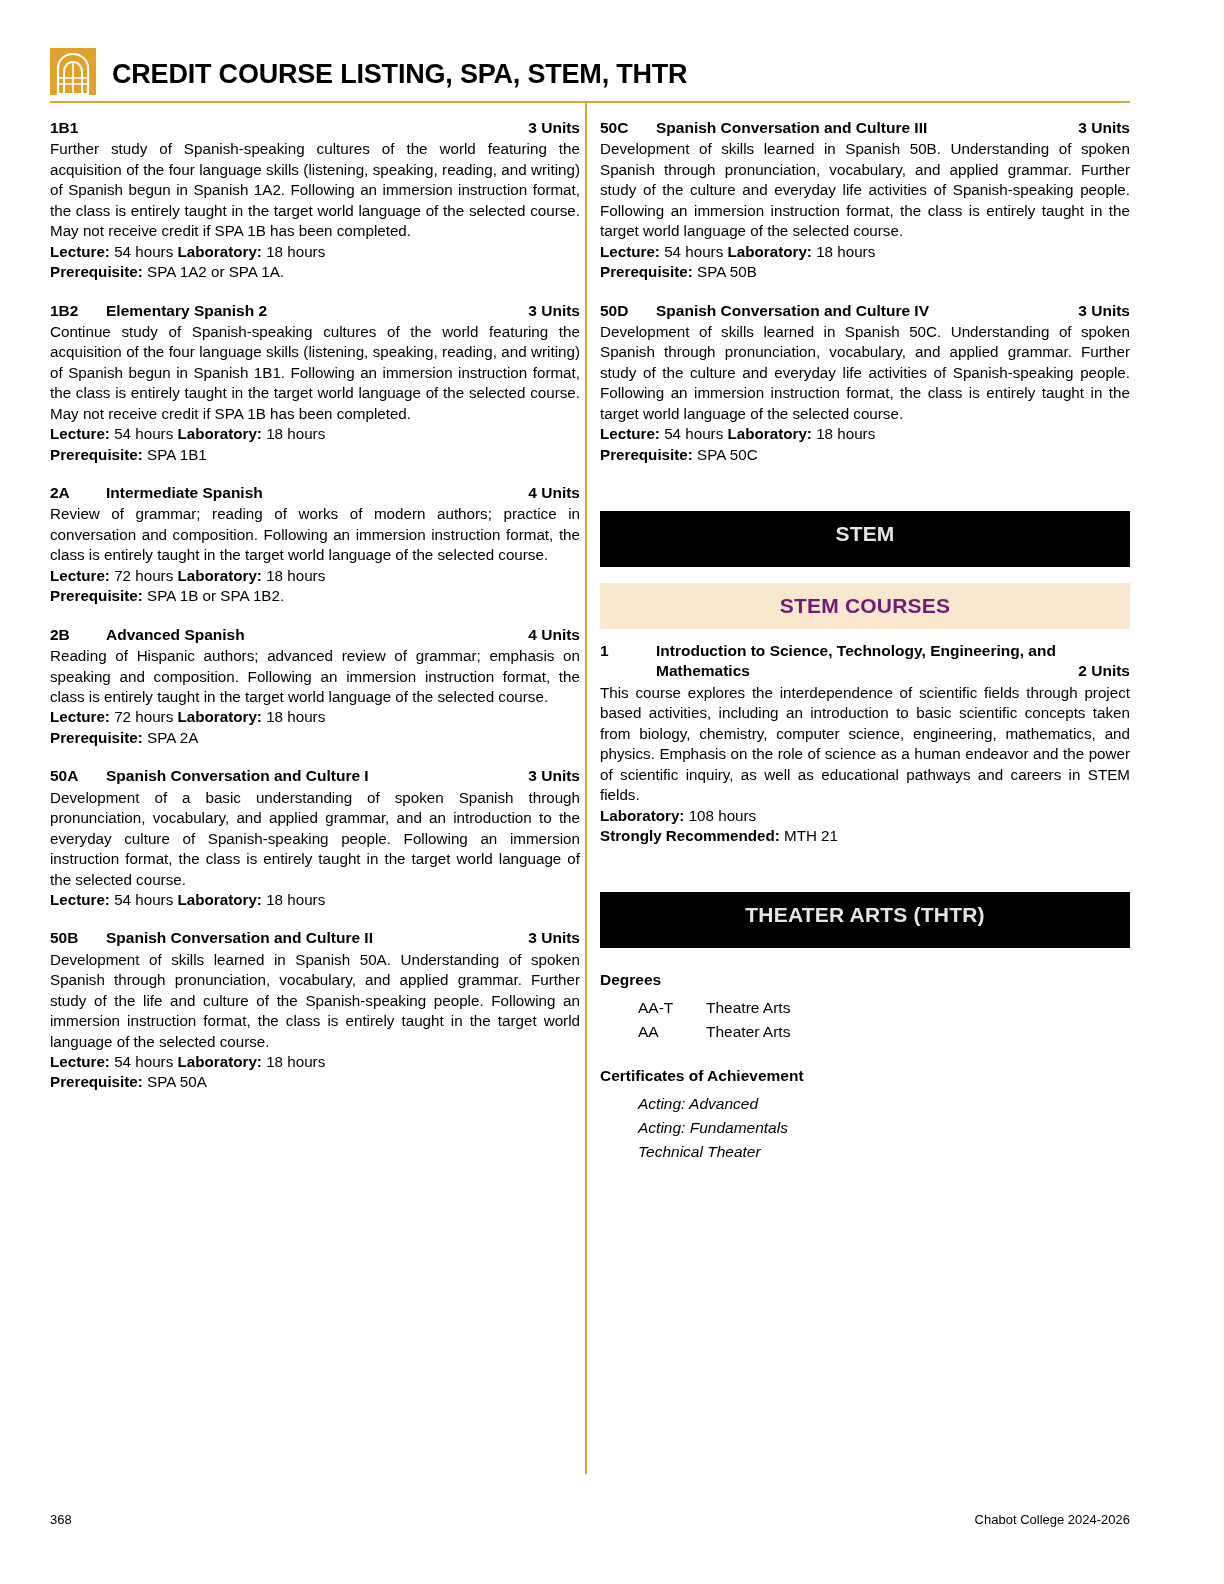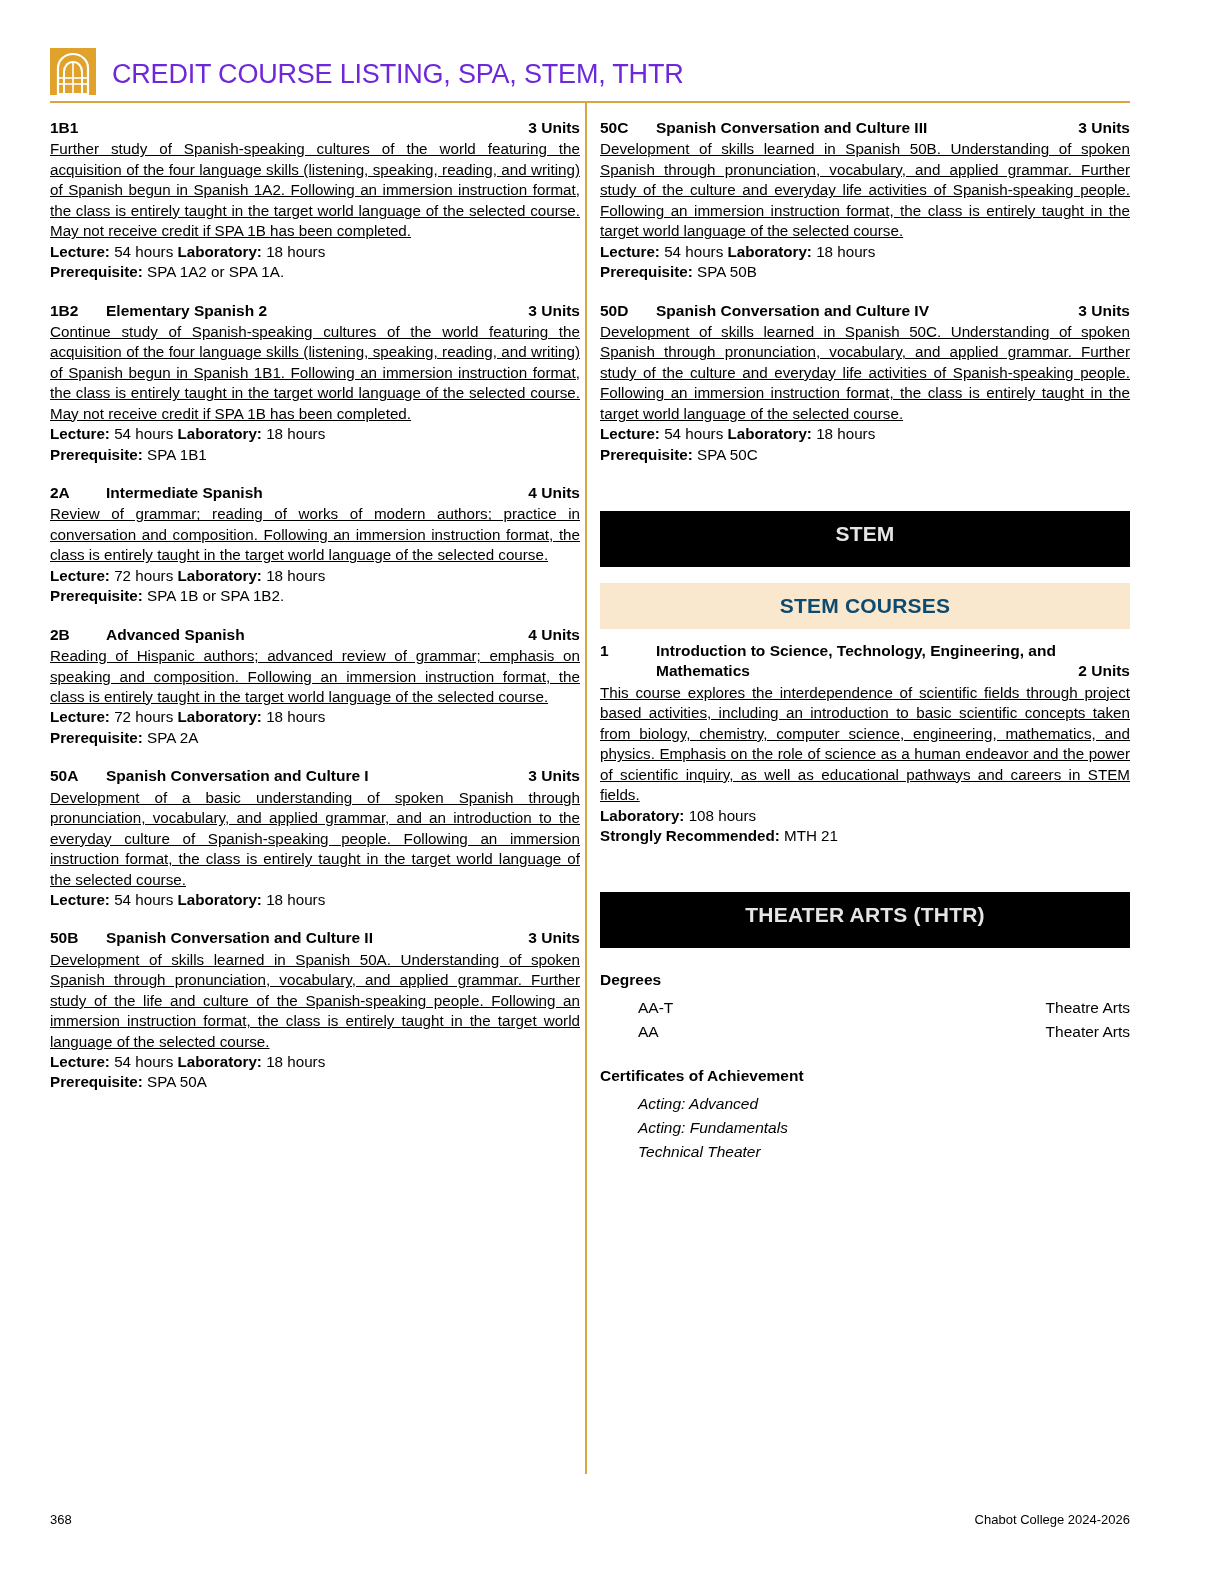--- a/index.html
+++ b/index.html
@@ -36,23 +36,23 @@
   }
   .logo {
     width: 46px;
     height: 50px;
     flex: 0 0 46px;
     position: relative;
   }
   .logo svg { display: block; }
   .header-title {
     font-size: 27px;
-    font-weight: normal;
+    font-weight: bold;
     letter-spacing: -0.2px;
-    color: #6d28d9;
+    color: #000000;
     white-space: nowrap;
     line-height: 1;
     padding-top: 2px;
   }
   .header-rule {
     position: absolute;
     left: 50px;
     top: 101px;
     width: 1080px;
     height: 2px;
@@ -123,21 +123,20 @@
     white-space: nowrap;
   }
 
   .course-desc {
     font-size: 15.2px;
     line-height: 1.345;
     text-align: justify;
     text-justify: inter-word;
     margin: 0 0 0 0;
     hyphens: none;
-    text-decoration: underline;
   }
   .course-meta {
     font-size: 15.2px;
     line-height: 1.345;
     margin: 0;
   }
   .course-meta b { font-weight: bold; }
 
   
   .banner-black {
@@ -145,21 +144,21 @@
     color: #e5e5e5;
     font-weight: bold;
     font-size: 21px;
     text-align: center;
     padding: 12px 0 23px 0;
     letter-spacing: 0.2px;
     line-height: 1;
   }
   .banner-cream {
     background: #F9E7CE;
-    color: #0c4a6e;
+    color: #701a75;
     font-weight: bold;
     font-size: 21px;
     text-align: center;
     padding: 12px 0 13px 0;
     letter-spacing: 0.2px;
     line-height: 1;
   }
   .gap-12 { height: 12px; }
   .gap-16 { height: 16px; }
   .gap-22 { height: 22px; }
@@ -172,21 +171,21 @@
     margin: 0 0 5px 0;
     line-height: 1.35;
   }
   .deg-row {
     display: flex;
     font-size: 15.5px;
     line-height: 1.55;
     padding-left: 38px;
   }
   .deg-code { flex: 0 0 68px; }
-  .deg-name { flex: 1 1 auto; text-align: right; }
+  .deg-name { flex: 1 1 auto; }
   .cert-row {
     font-size: 15.5px;
     line-height: 1.55;
     padding-left: 38px;
     font-style: italic;
   }
 
   
   .footer {
     position: absolute;

